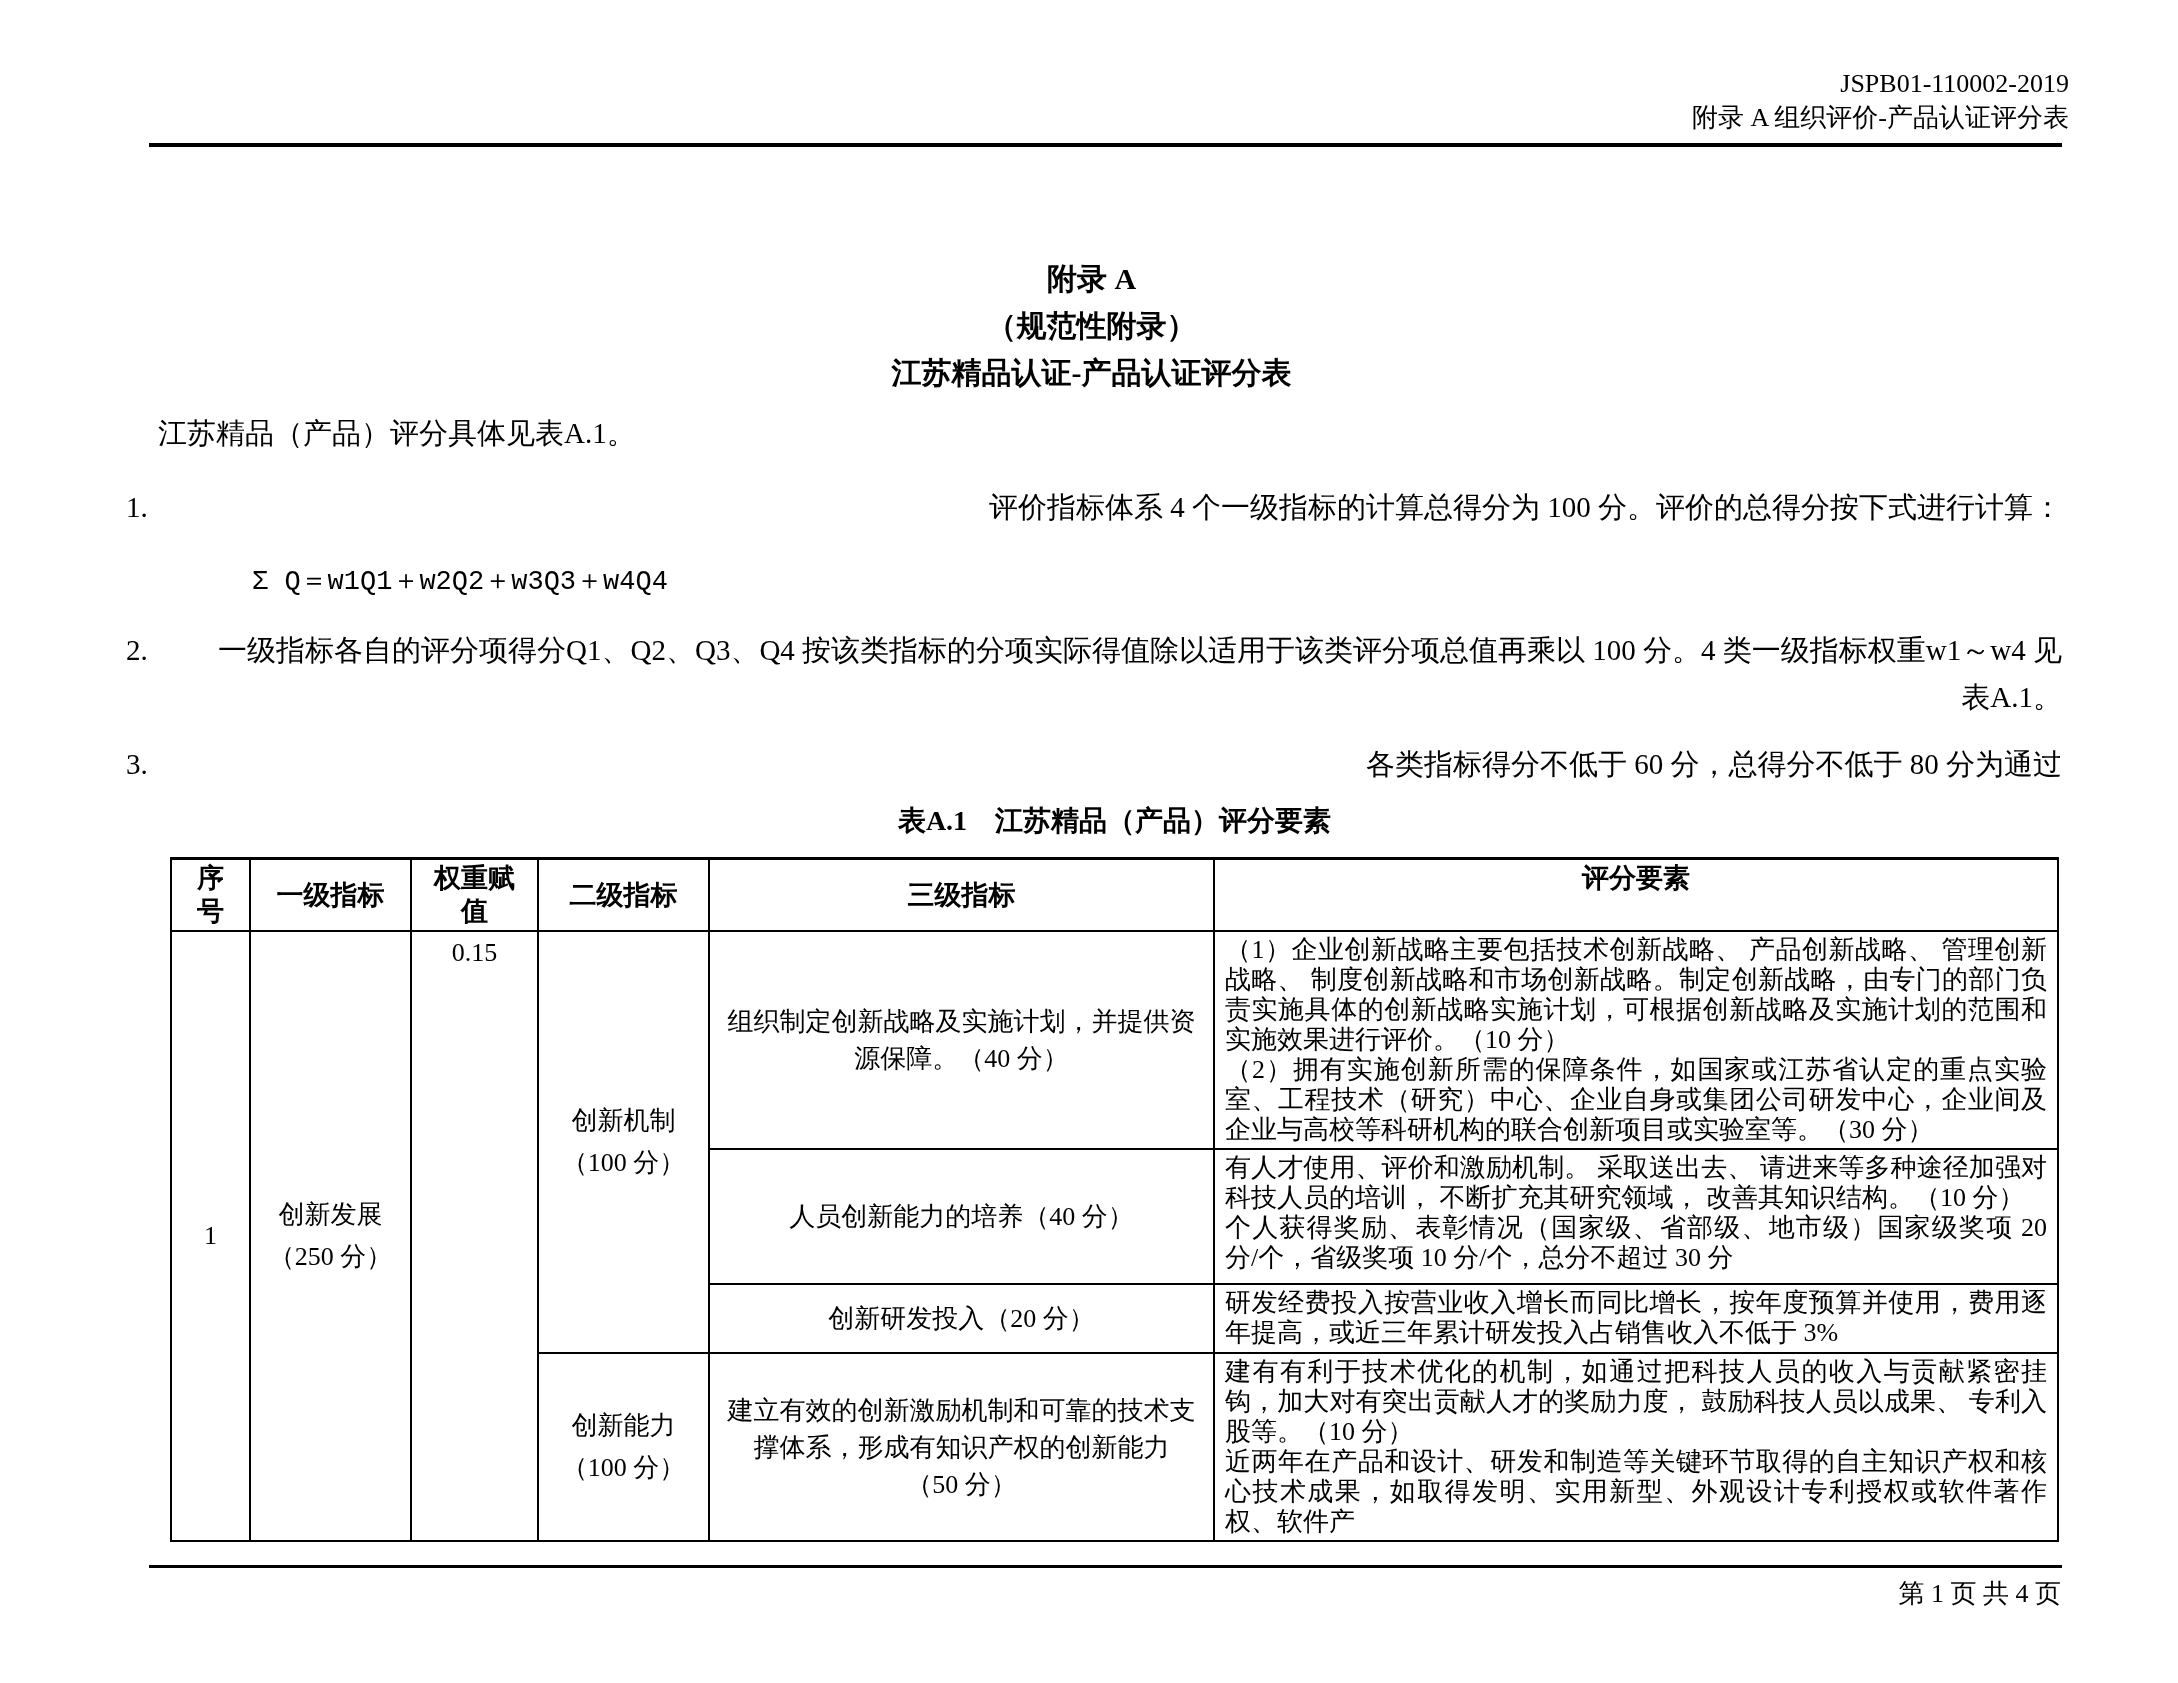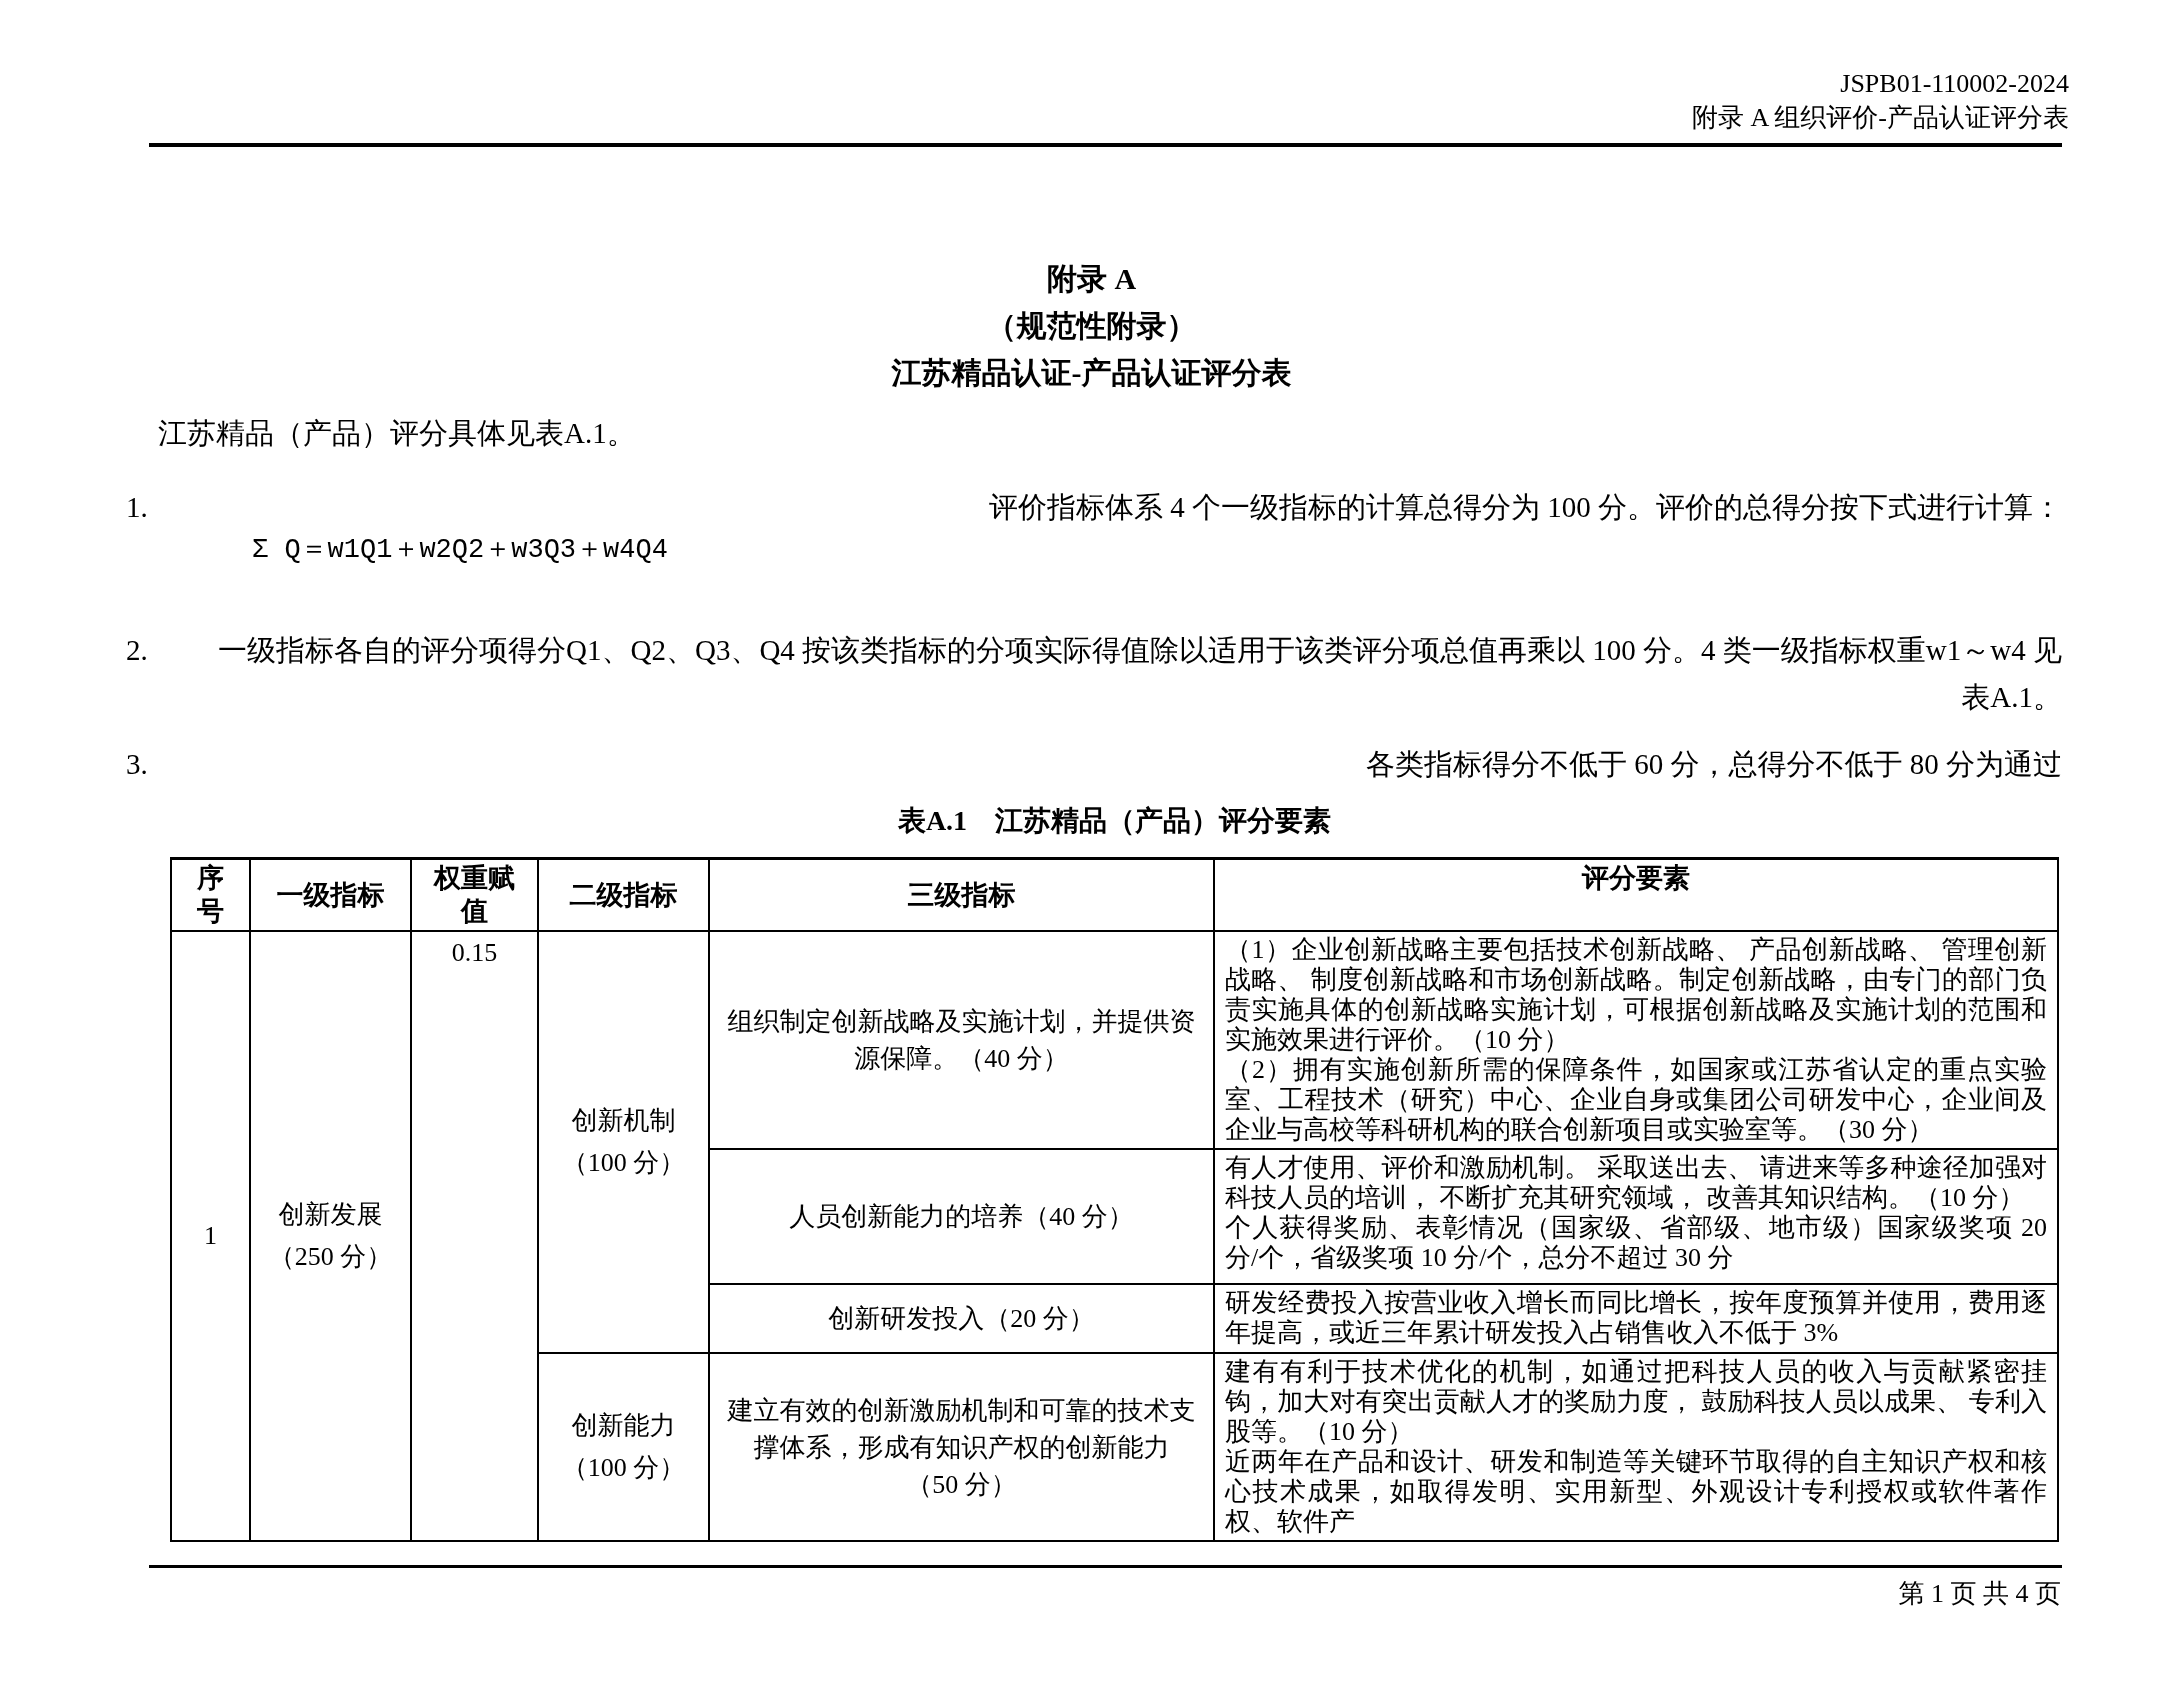--- a/index.html
+++ b/index.html
@@ -68,21 +68,21 @@
     width: 1851px;
     vertical-align: top;
     text-align: right;
   }
   .item-1 { top: 484px; }
   .item-2 { top: 627px; }
   .item-3 { top: 741px; }
 
   .formula {
     position: absolute;
-    top: 530px;
+    top: 562px;
     left: 252px;
     font-size: 27px;
     font-family: "Liberation Mono", "DejaVu Sans Mono", monospace;
   }
 
   .table-caption {
     position: absolute;
     top: 802px;
     left: 170px;
     width: 1889px;
@@ -165,21 +165,21 @@
     position: absolute;
     top: 1576px;
     right: 117px;
     font-size: 26px;
   }
 </style>
 </head>
 <body>
 
 <div class="doc-header">
-  <div>JSPB01-110002-2024</div>
+  <div>JSPB01-110002-2019</div>
   <div>附录 A 组织评价-产品认证评分表</div>
 </div>
 <div class="header-rule"></div>
 
 <div class="title-block">
   <div>附录 A</div>
   <div>（规范性附录）</div>
   <div>江苏精品认证-产品认证评分表</div>
 </div>
 

